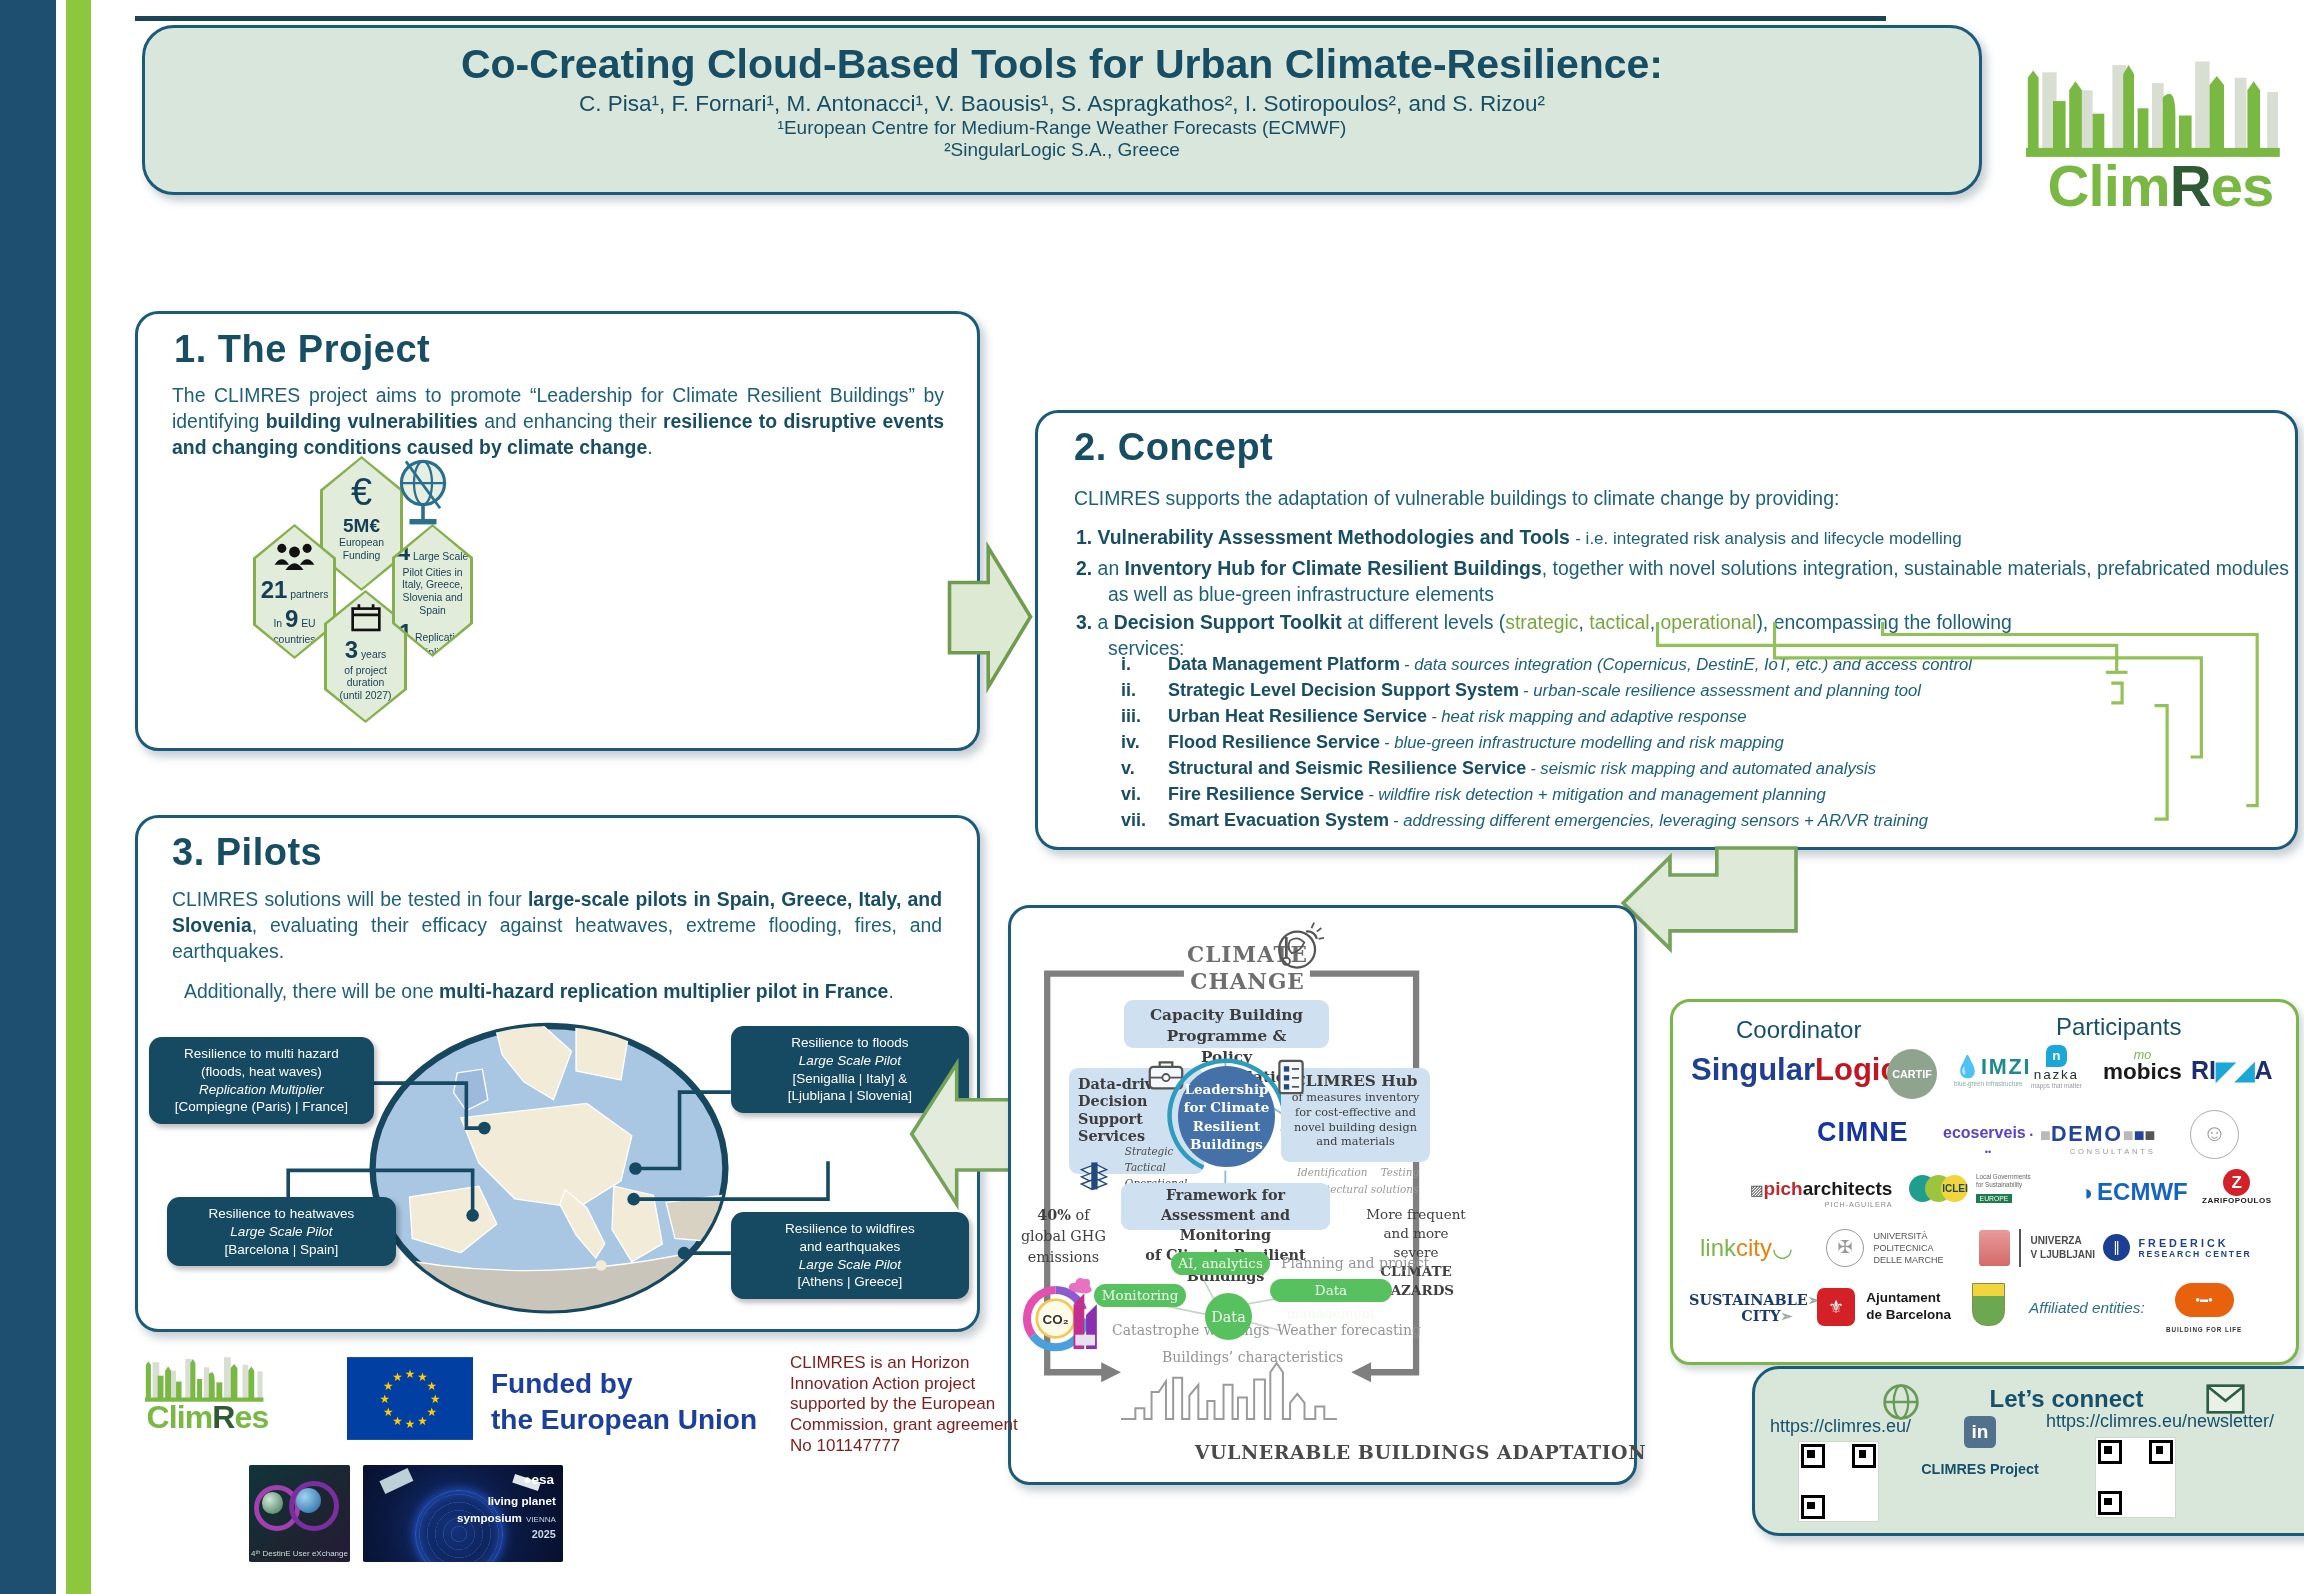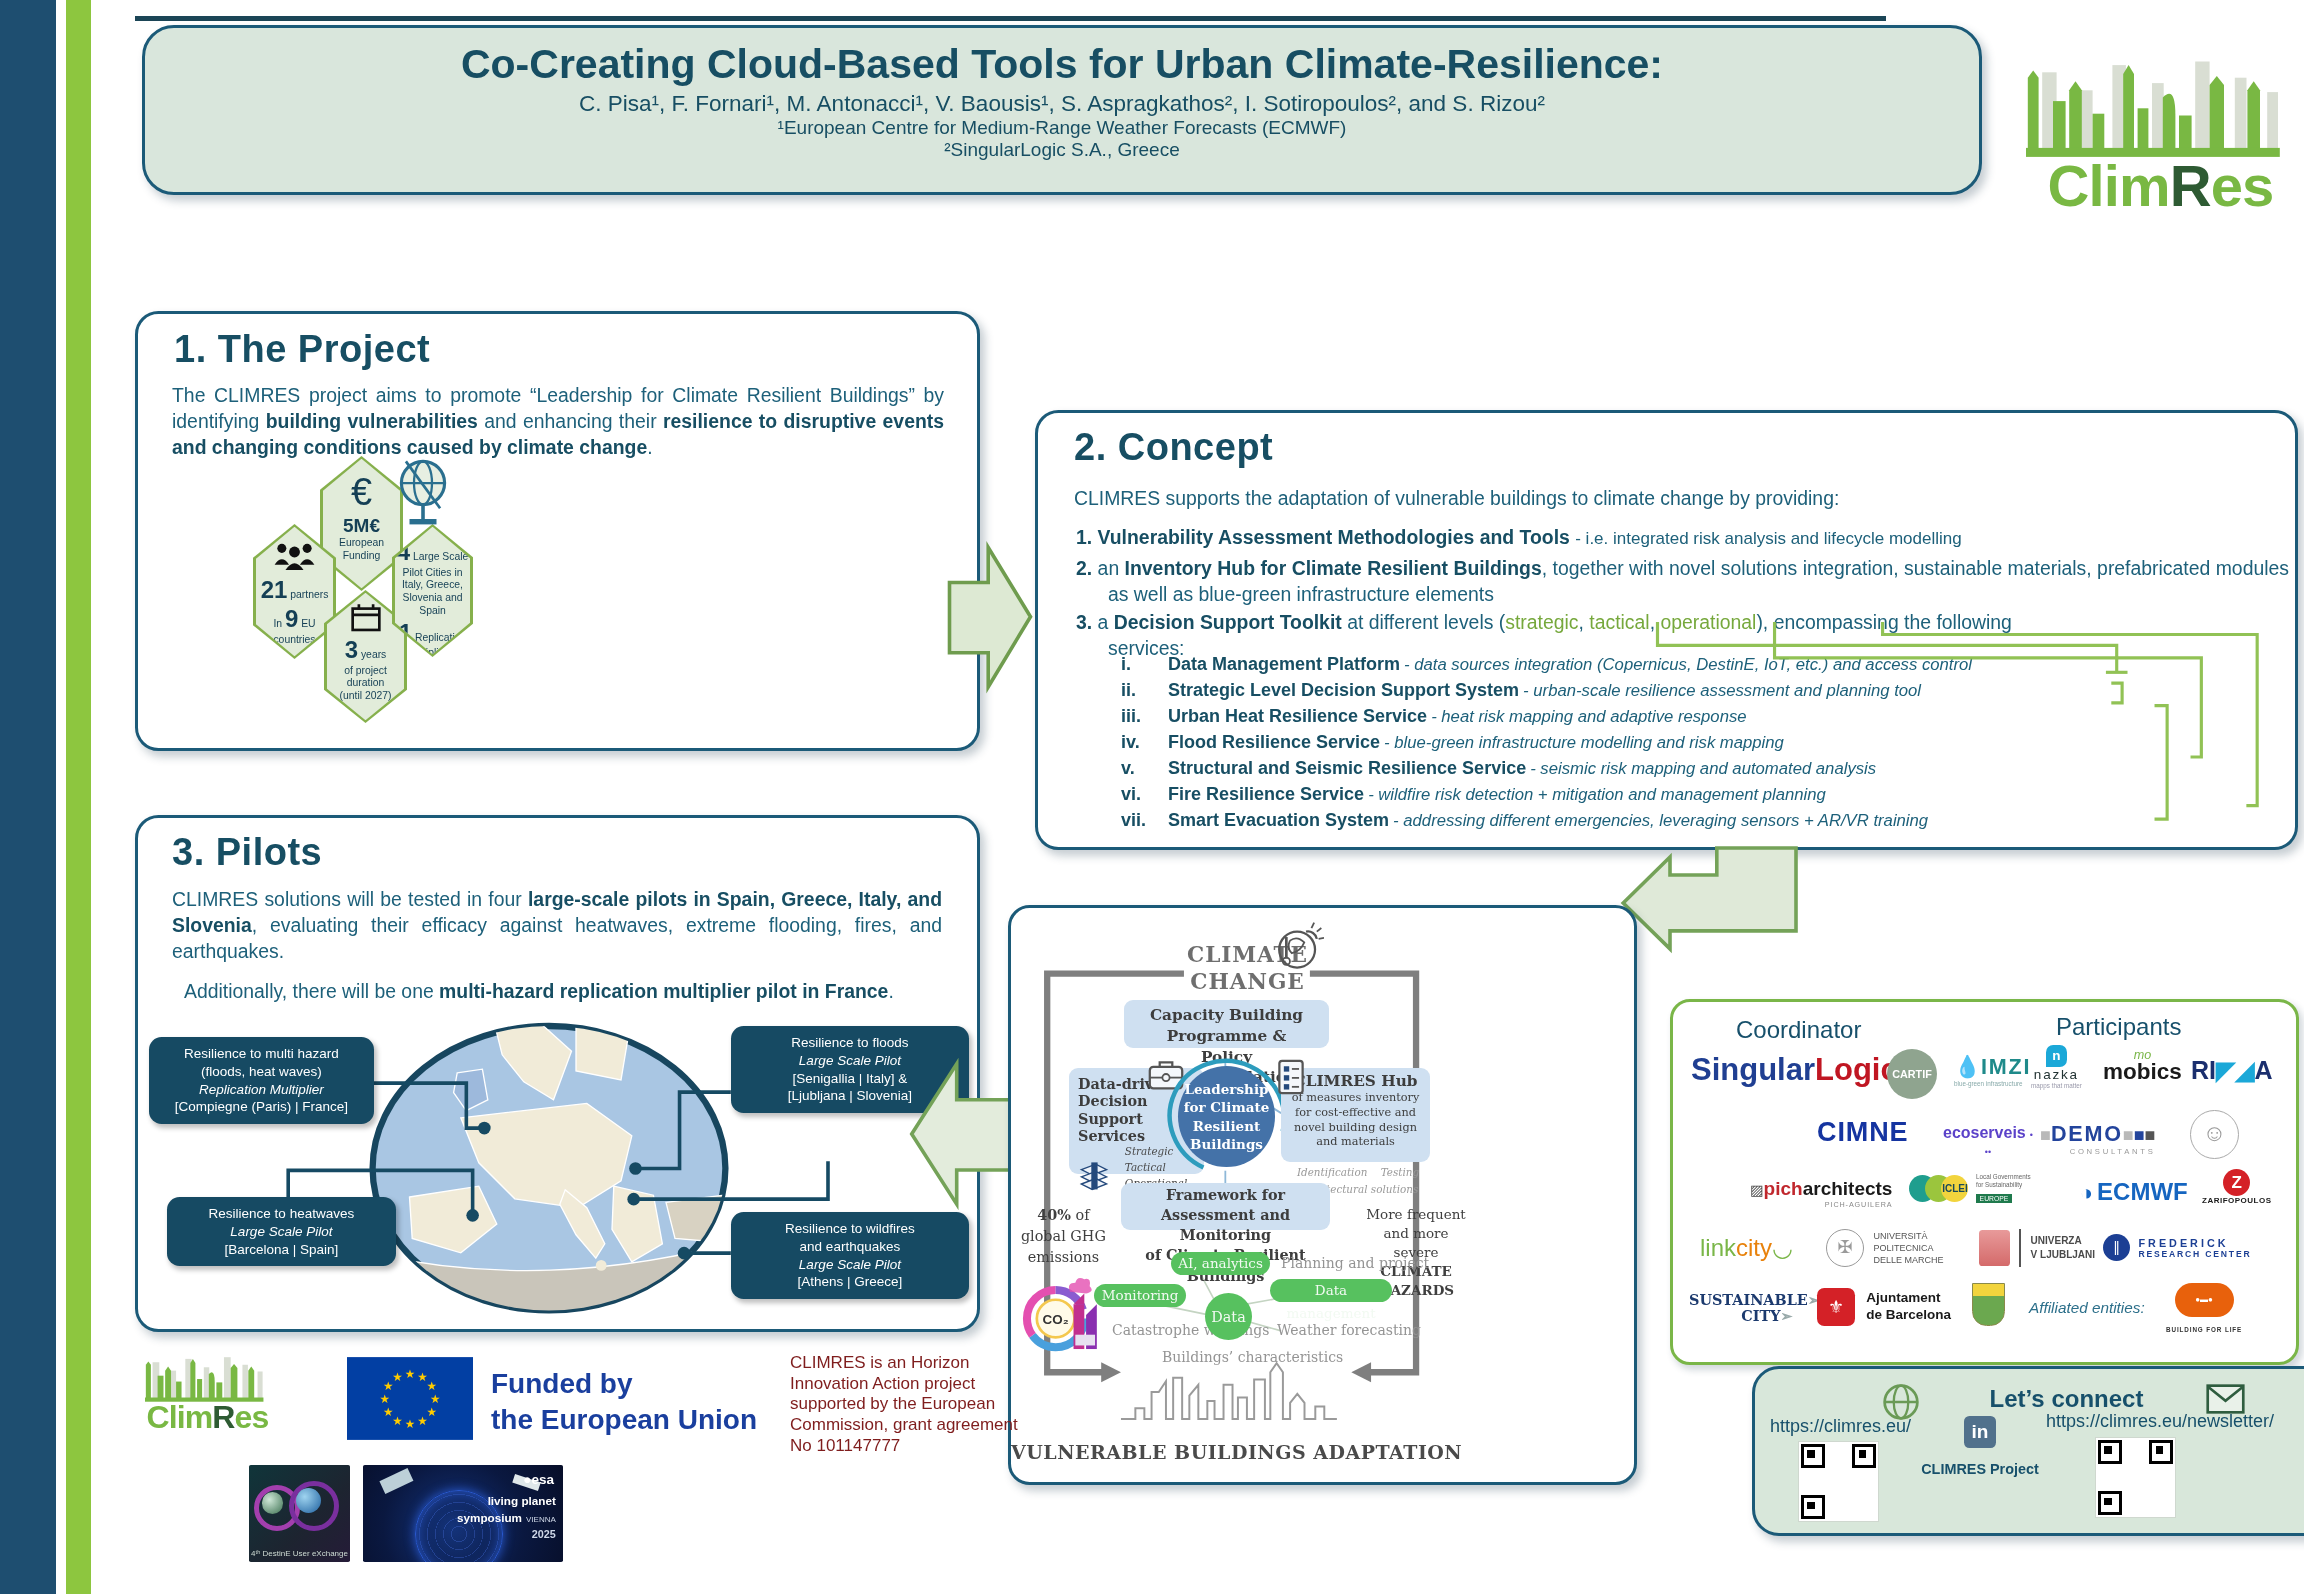--- a/index.html
+++ b/index.html
@@ -356,21 +356,21 @@
       <g>
           <rect x="62" y="40" width="12" height="50" fill="#c22f8f"></rect>
           <rect x="76" y="52" width="12" height="38" fill="#8a2fb0"></rect>
       <polygon points="62,40 74,28 74,40" fill="#c22f8f"></polygon>
           <polygon points="76,52 88,40 88,52" fill="#8a2fb0"></polygon>
       <rect x="64" y="74" width="22" height="12" fill="#e7e0f0"></rect>
       <path d="M58,26 q-4,-10 6,-10 q2,-8 10,-4 q8,-2 6,8 q6,6 -4,8 Z" fill="#e44fb0" opacity=".8"></path>
         </g>
     </svg>
 
-    <div class="abs serif" style="left:0;top:533px;width:623px;text-align:left;color:#4a4a4a;font-weight:bold;font-size:19px;letter-spacing:0.5px;">VULNERABLE BUILDINGS ADAPTATION</div>
+    <div class="abs serif" style="left:12px;top:533px;width:623px;text-align:right;color:#4a4a4a;font-weight:bold;font-size:19px;letter-spacing:0.5px;">VULNERABLE BUILDINGS ADAPTATION</div>
   </div>
 
   <div class="abs" style="left:1670px;top:999px;width:623px;height:360px;background:#fff;border:3.2px solid #7ab648;border-radius:20px;box-shadow:3.6px 4.5px 7.2px rgba(30,60,80,.2);">
     <div class="abs teal-sm" style="left:63px;top:14.4px;font-size:24px;">Coordinator</div>
     <div class="abs teal-sm" style="left:383px;top:10.8px;font-size:24px;">Participants</div>
 
     <div class="logocell" style="left:18px;top:50px;font-size:31px;font-weight:bold;">
       <span style="color:#203f92;">Singular</span><span style="color:#c01622;">Logic</span><span style="display:inline-block;width:0;height:0;border-left:12.6px solid #c01622;border-bottom:12.6px solid transparent;margin-left:2.7px;"></span>
     </div>
 

